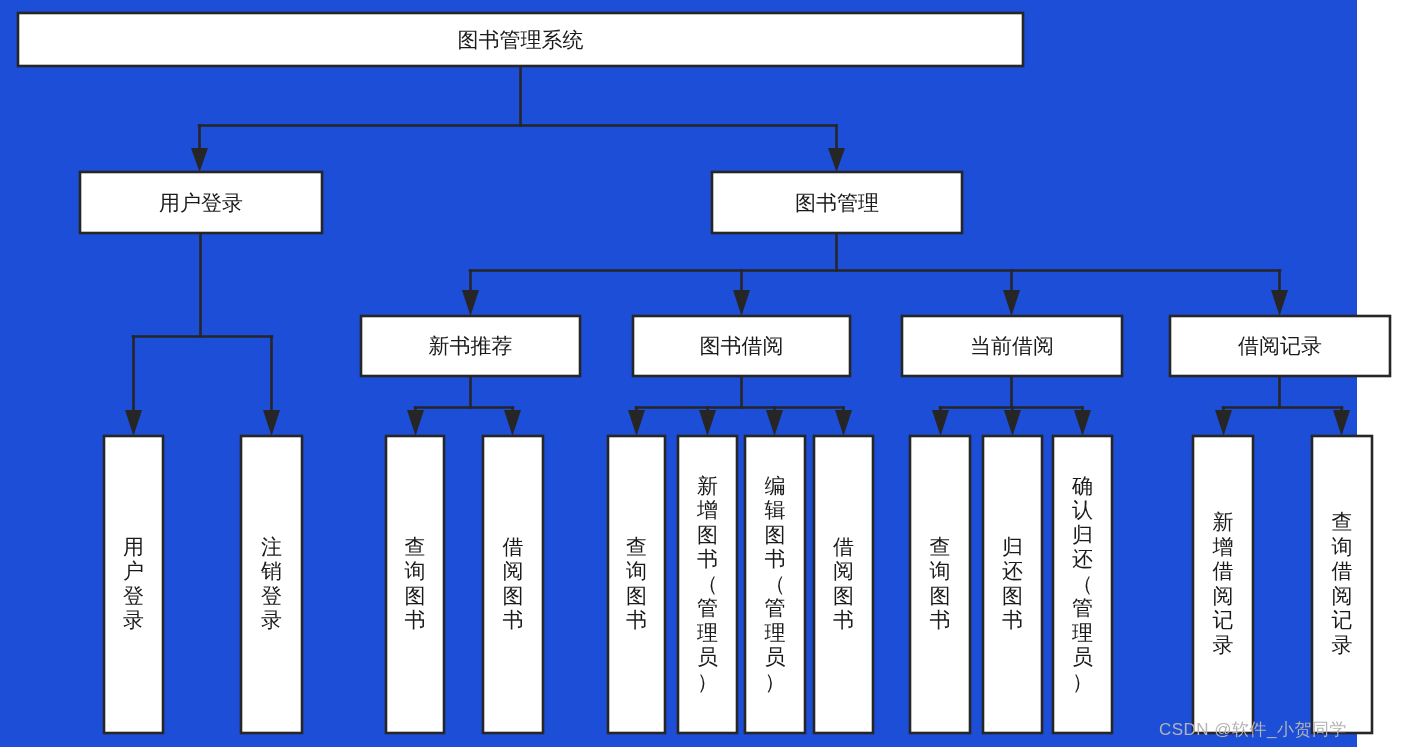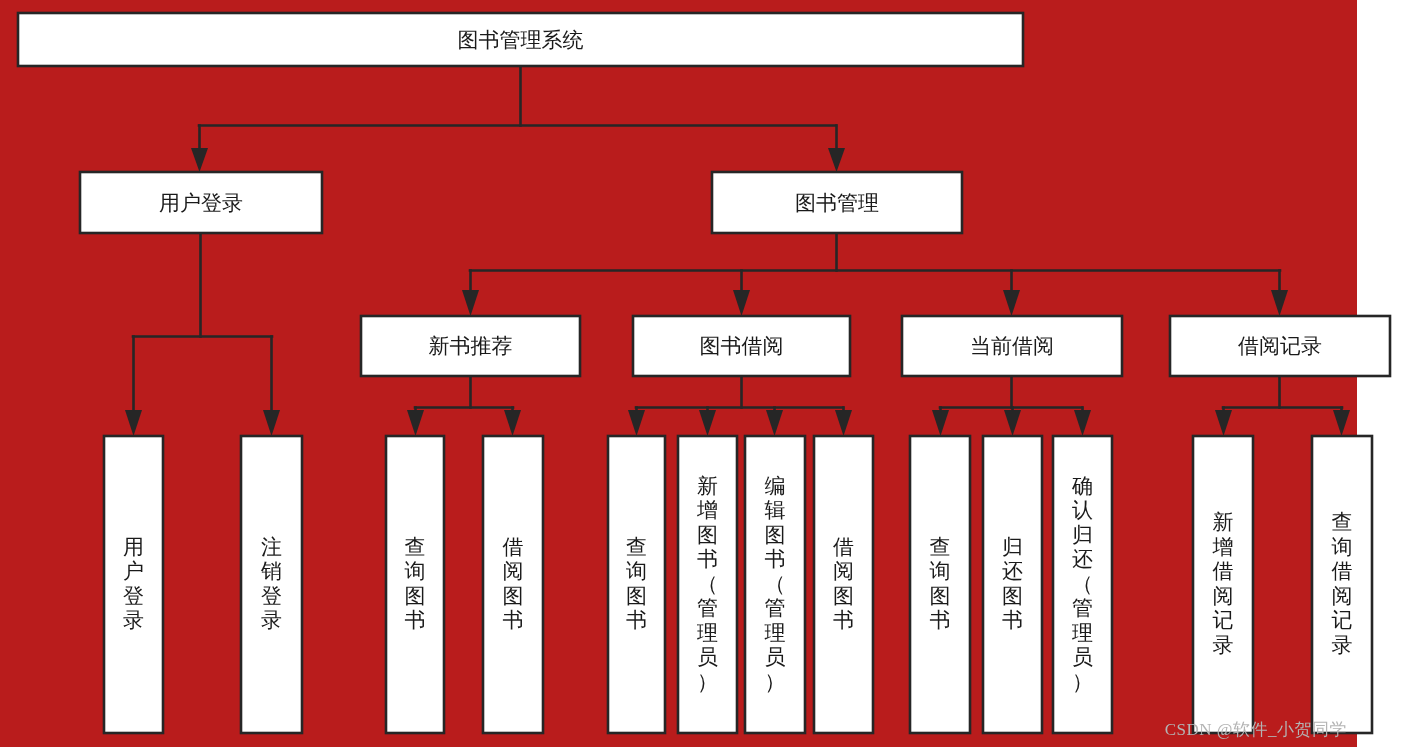--- a/index.html
+++ b/index.html
@@ -11,21 +11,21 @@
     width: 1405px;
     height: 747px;
     font-family: "DejaVu Sans", "Liberation Sans", sans-serif;
     overflow: hidden;
     position: relative;
   }
   #diagram-root {
     position: relative;
     width: 1357px;
     height: 747px;
-    background: #b91c1c;
+    background: #1d4ed8;
   }
   svg.diagram-canvas {
     position: absolute;
     top: 0;
     left: 0;
     width: 1405px;
     height: 747px;
   }
   .node-box {
     fill: #ffffff;
@@ -52,21 +52,21 @@
   .node-label-v {
     font-family: "DejaVu Sans", "Liberation Sans", sans-serif;
     font-size: 21px;
     fill: #1a1a1a;
     text-anchor: middle;
   }
   .watermark {
     position: absolute;
     right: 10px;
     bottom: 6px;
-    font-family: Liberation Serif, serif;
+    font-family: Liberation Sans, sans-serif;
     font-size: 17px;
     color: #b4b4b4;
     letter-spacing: 0.5px;
     white-space: nowrap;
     user-select: none;
   }
 </style>
 </head>
 <body>
 

